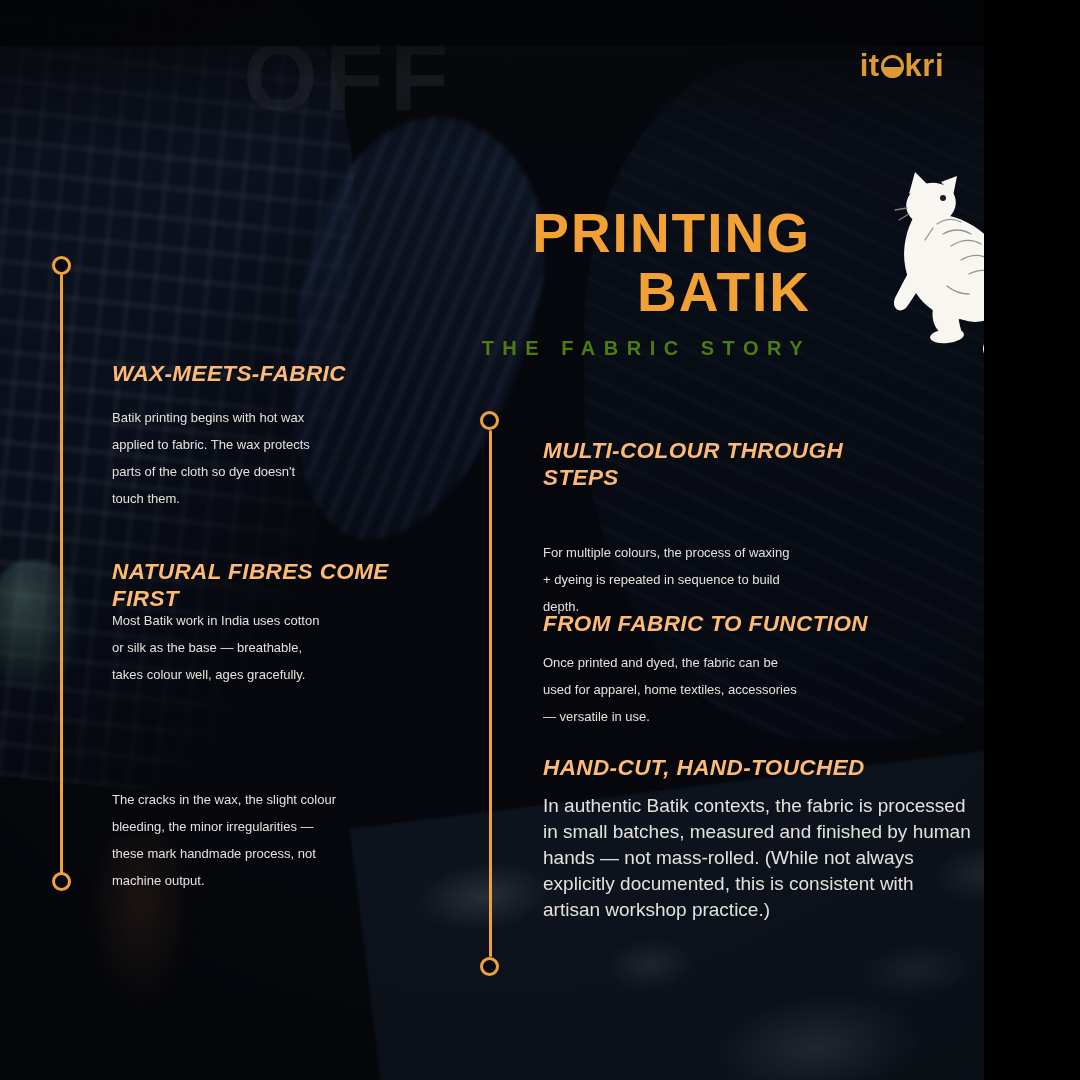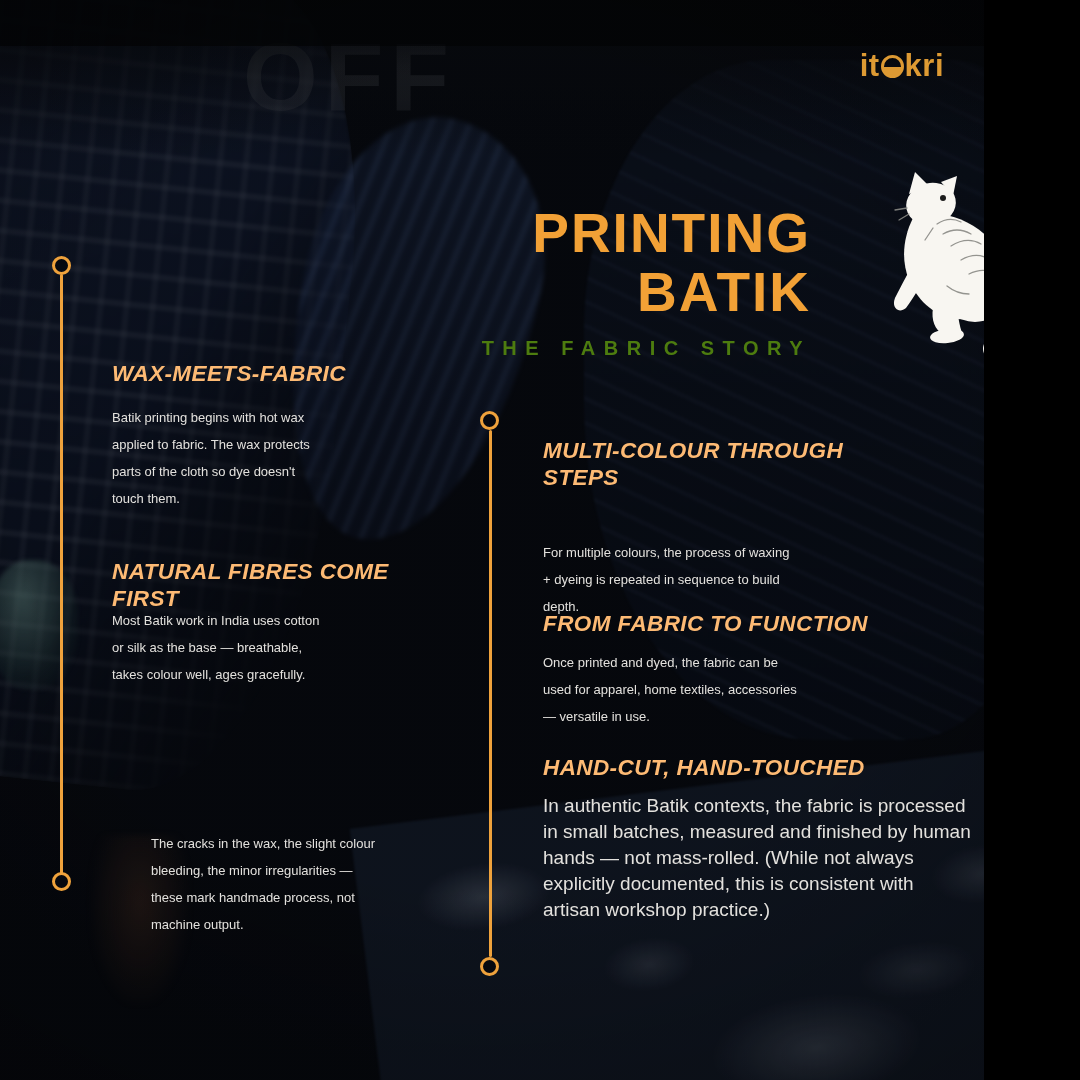--- a/index.html
+++ b/index.html
@@ -117,21 +117,21 @@
   }
   .sec-p{
     position:absolute;margin:0;
     font-size:13px;line-height:27px;font-weight:400;
     color:#E3E1DD;white-space:pre-line;
   }
   .col-left{left:112px;width:395px;}
   .col-right{left:543px;width:455px;}
   .h-wax{top:360px;}   .p-wax{top:404px;}
   .h-fib{top:558px;}   .p-fib{top:607px;}
-  .h-pat{top:721px;}   .p-pat{top:830px;margin-left:39px;}
+  .h-pat{top:721px;}   .p-pat{top:786px;}
   .h-mul{top:437px;}   .p-mul{top:505px;margin-top:34px;}
   .h-fun{top:610px;}   .p-fun{top:649px;}
   .h-hand{top:754px;}  .p-hand{top:793px;font-size:19px;line-height:26px;width:470px;}
 </style>
 </head>
 <body>
 
 <div class="poster">
 
   <div class="bg bg-batik-left"></div>

